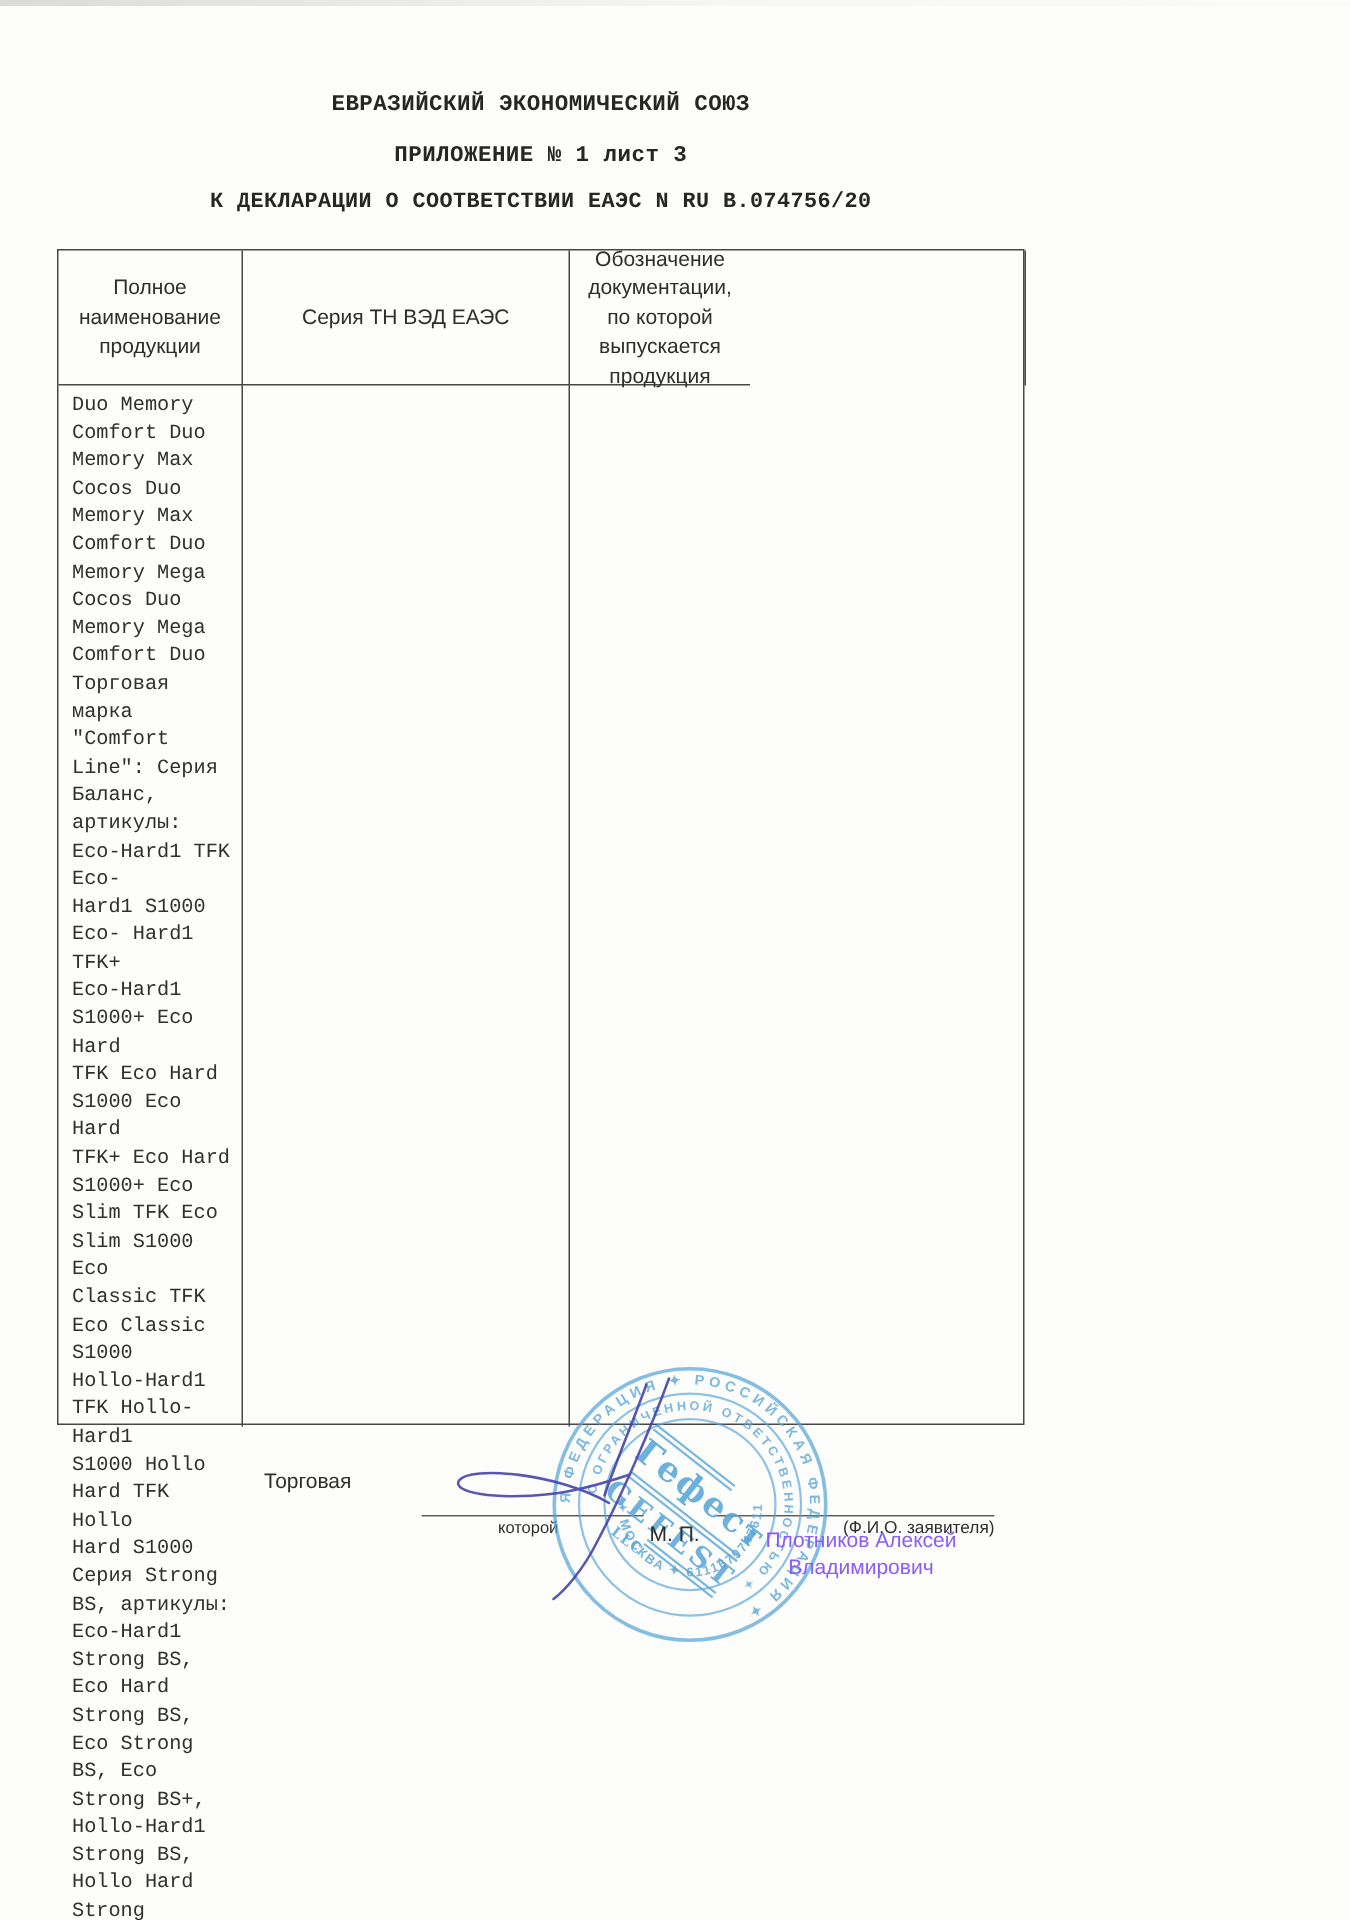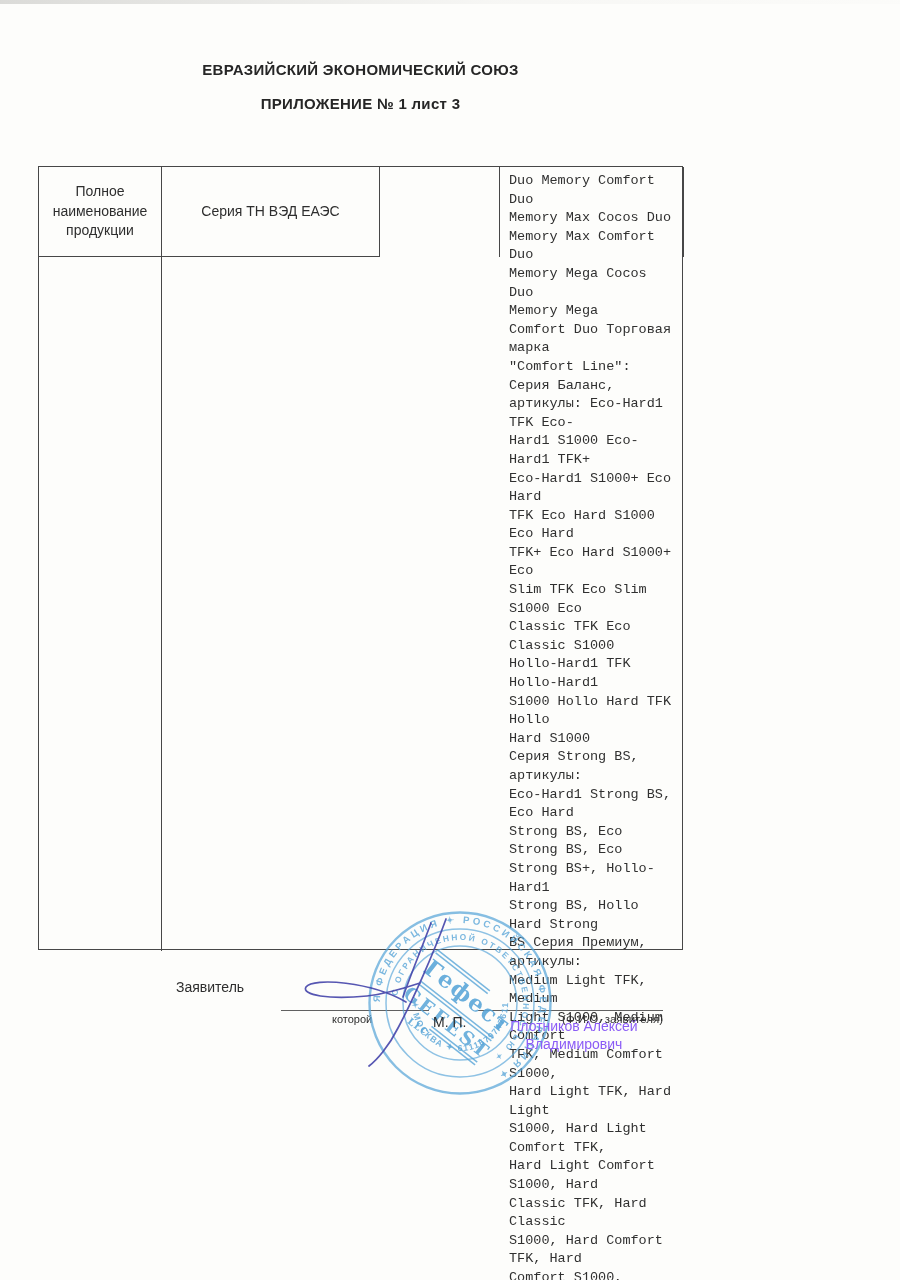--- a/index.html
+++ b/index.html
@@ -12,20 +12,21 @@
     overflow:hidden;
   }
   .top-artifact{
     position:absolute;top:0;left:0;width:900px;height:4px;
     background:linear-gradient(to right, rgba(130,130,125,.28), rgba(150,150,145,.18) 30%, rgba(190,190,185,.10) 55%, rgba(210,210,205,.04));
   }
   .title{
     position:absolute;left:38px;width:645px;
     text-align:center;font-weight:700;letter-spacing:.3px;
     color:#262626;
+    font-family:Liberation Mono, monospace;
   }
   .t1{top:61px;font-size:15px;}
   .t2{top:95px;font-size:15px;}
   .t3{top:127px;font-size:14.5px;}
 
   .doc-table{
     position:absolute;left:38px;top:166px;
     width:645px;height:784px;
     display:grid;
     grid-template-columns:123px 218px 120px 184px;
@@ -73,24 +74,26 @@
 </style>
 </head>
 <body>
 
 <div class="page">
 
   <div class="top-artifact"></div>
 
   <div class="title t1">ЕВРАЗИЙСКИЙ ЭКОНОМИЧЕСКИЙ СОЮЗ</div>
   <div class="title t2">ПРИЛОЖЕНИЕ № 1 лист 3</div>
+  <div class="title t3">К ДЕКЛАРАЦИИ О СООТВЕТСТВИИ ЕАЭС N RU В.074756/20</div>
 
   <div class="doc-table">
     <div class="cell head c1">Полное наименование продукции</div>
     <div class="cell head c3">Серия ТН ВЭД ЕАЭС</div>
+    <div class="cell head c4 last-col">Обозначение документации, по которой выпускается продукция</div>
 
     <div class="cell body-row"></div>
     <div class="cell body-row product-details">Duo Memory Comfort Duo
 Memory Max Cocos Duo
 Memory Max Comfort Duo
 Memory Mega Cocos Duo
 Memory Mega
 Comfort Duo Торговая марка
 "Comfort Line": Серия Баланс,
 артикулы: Eco-Hard1 TFK Eco-
@@ -120,21 +123,21 @@
 Comfort S1000, Medium Light-
 Soft TFK, Medium Light-Soft
 S1000, Medium-Soft TFK,
 Medium-Soft S1000, Hard-
 Medium Light TFK, Hard-
 Medium Light S1000, Hard-</div>
     <div class="cell body-row"></div>
     <div class="cell body-row last-col"></div>
   </div>
 
-  <div class="sig-label lbl-applicant">Заявитель</div>
+  <div class="sig-label lbl-applicant">Торговая</div>
 
   <div class="sig-line line-1"></div>
   <div class="sig-label lbl-podpis">которой</div>
   <div class="sig-label lbl-mp">М. П.</div>
 
   <div class="applicant-name">Плотников Алексей Владимирович</div>
   <div class="sig-line line-2"></div>
   <div class="sig-label lbl-fio">(Ф.И.О. заявителя)</div>
 
   <svg class="stamp-svg" width="184" height="184" viewBox="-92 -92 184 184">

